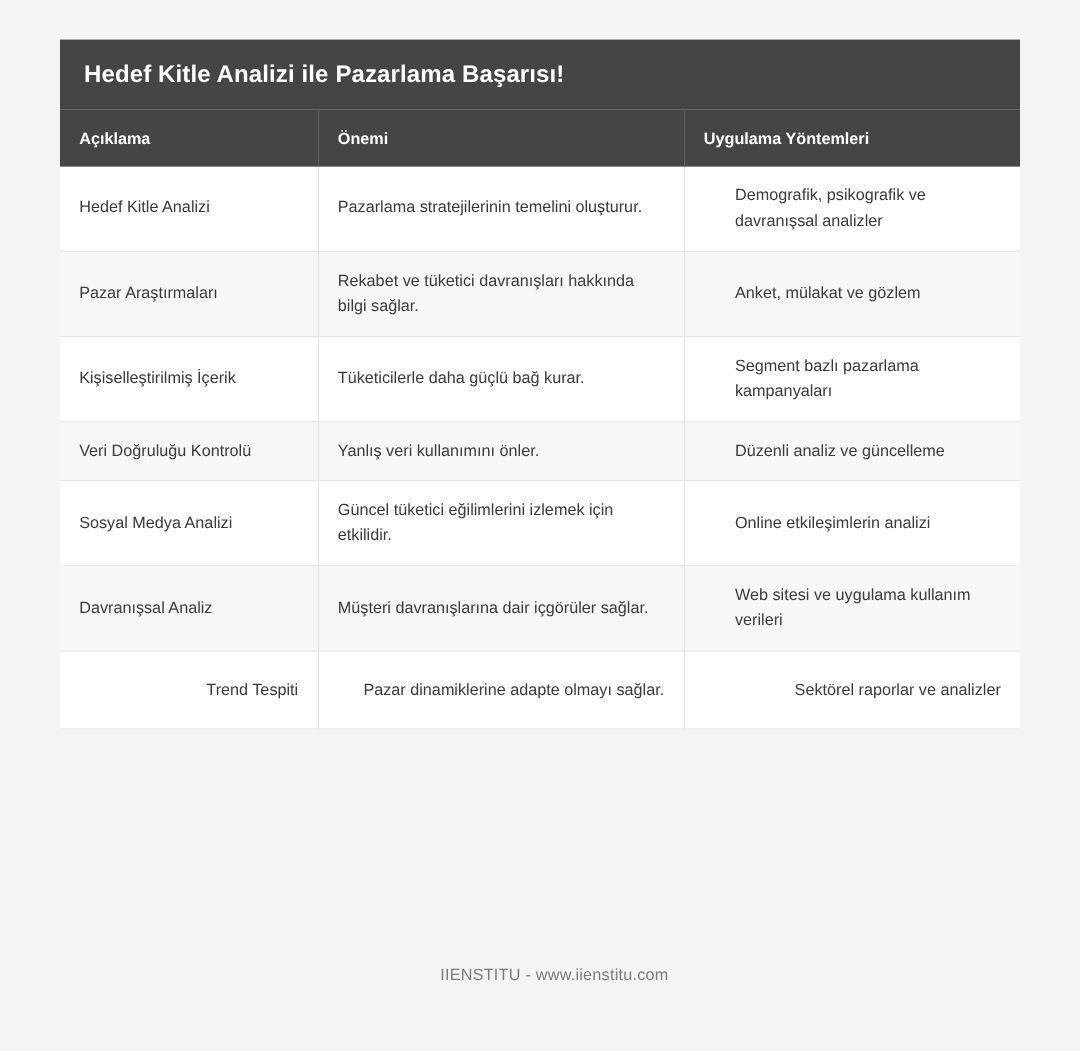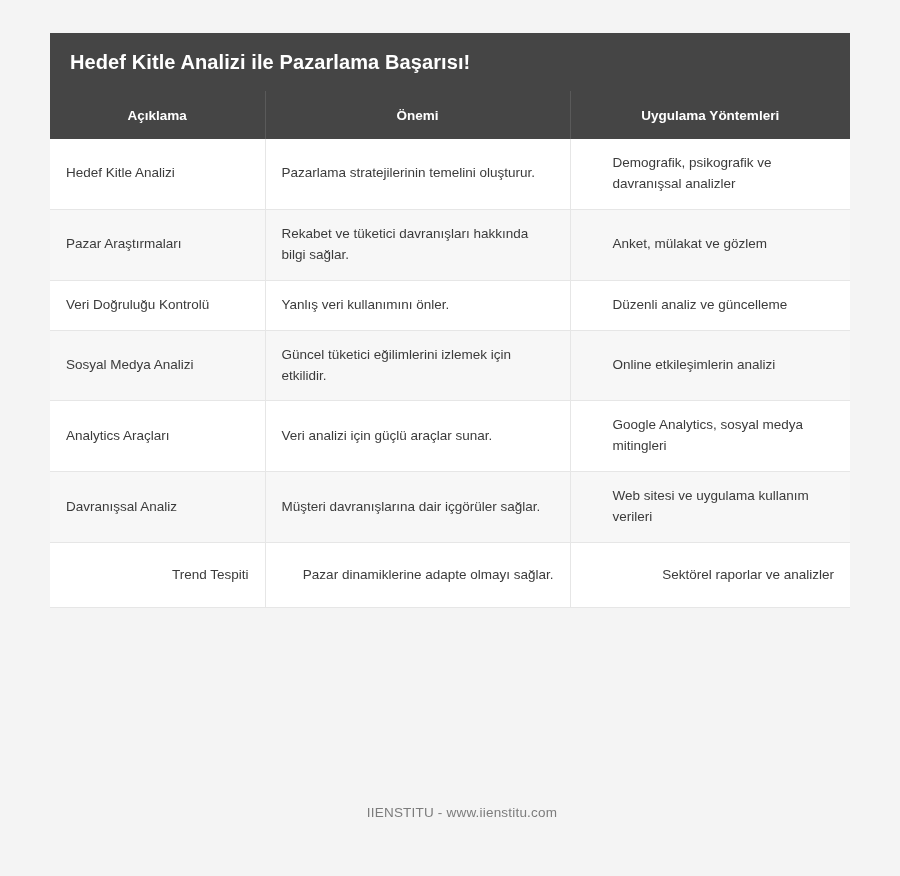--- a/index.html
+++ b/index.html
@@ -49,21 +49,21 @@
   }
   .data-table col.c1 { width: 215px; }
   .data-table col.c2 { width: 305px; }
   .data-table col.c3 { width: 280px; }
 
   .data-table thead th {
     background: #454545;
     color: #ffffff;
     font-size: 13.5px;
     font-weight: bold;
-    text-align: center;
+    text-align: left;
     padding: 15px 16px;
     border-right: 1px solid #5a5a5a;
     vertical-align: middle;
     height: 48px;
   }
   .data-table thead th:last-child { border-right: none; }
 
   .data-table tbody td {
     font-size: 13.5px;
     color: #3b3b3b;
@@ -118,34 +118,34 @@
       <tr class="row-tall">
         <td>Hedef Kitle Analizi</td>
         <td>Pazarlama stratejilerinin temelini oluşturur.</td>
         <td>Demografik, psikografik ve davranışsal analizler</td>
       </tr>
       <tr class="row-tall">
         <td>Pazar Araştırmaları</td>
         <td>Rekabet ve tüketici davranışları hakkında bilgi sağlar.</td>
         <td>Anket, mülakat ve gözlem</td>
       </tr>
+      <tr class="row-tall">
+        <td>Kişiselleştirilmiş İçerik</td>
+        <td>Tüketicilerle daha güçlü bağ kurar.</td>
+        <td>Segment bazlı pazarlama kampanyaları</td>
+      </tr>
       <tr>
         <td>Veri Doğruluğu Kontrolü</td>
         <td>Yanlış veri kullanımını önler.</td>
         <td>Düzenli analiz ve güncelleme</td>
       </tr>
       <tr class="row-tall">
         <td>Sosyal Medya Analizi</td>
         <td>Güncel tüketici eğilimlerini izlemek için etkilidir.</td>
         <td>Online etkileşimlerin analizi</td>
-      </tr>
-      <tr class="row-tall">
-        <td>Analytics Araçları</td>
-        <td>Veri analizi için güçlü araçlar sunar.</td>
-        <td>Google Analytics, sosyal medya mitingleri</td>
       </tr>
       <tr class="row-tall">
         <td>Davranışsal Analiz</td>
         <td>Müşteri davranışlarına dair içgörüler sağlar.</td>
         <td>Web sitesi ve uygulama kullanım verileri</td>
       </tr>
       <tr class="row-tall">
         <td>Trend Tespiti</td>
         <td>Pazar dinamiklerine adapte olmayı sağlar.</td>
         <td>Sektörel raporlar ve analizler</td>

